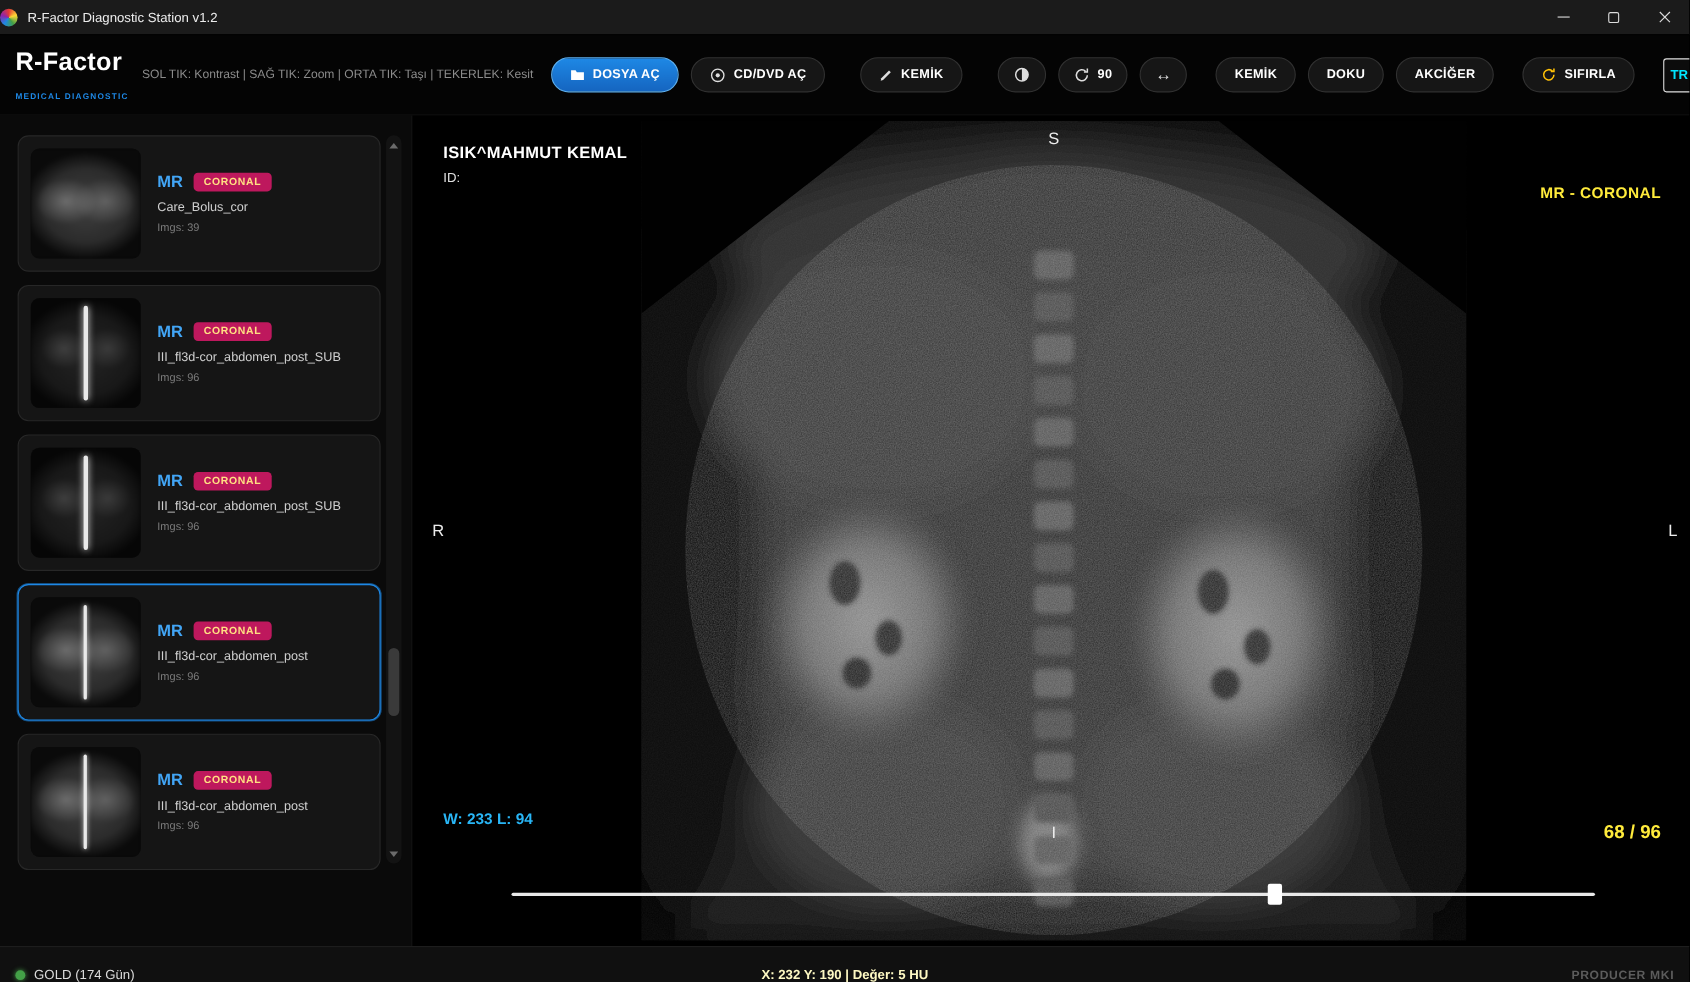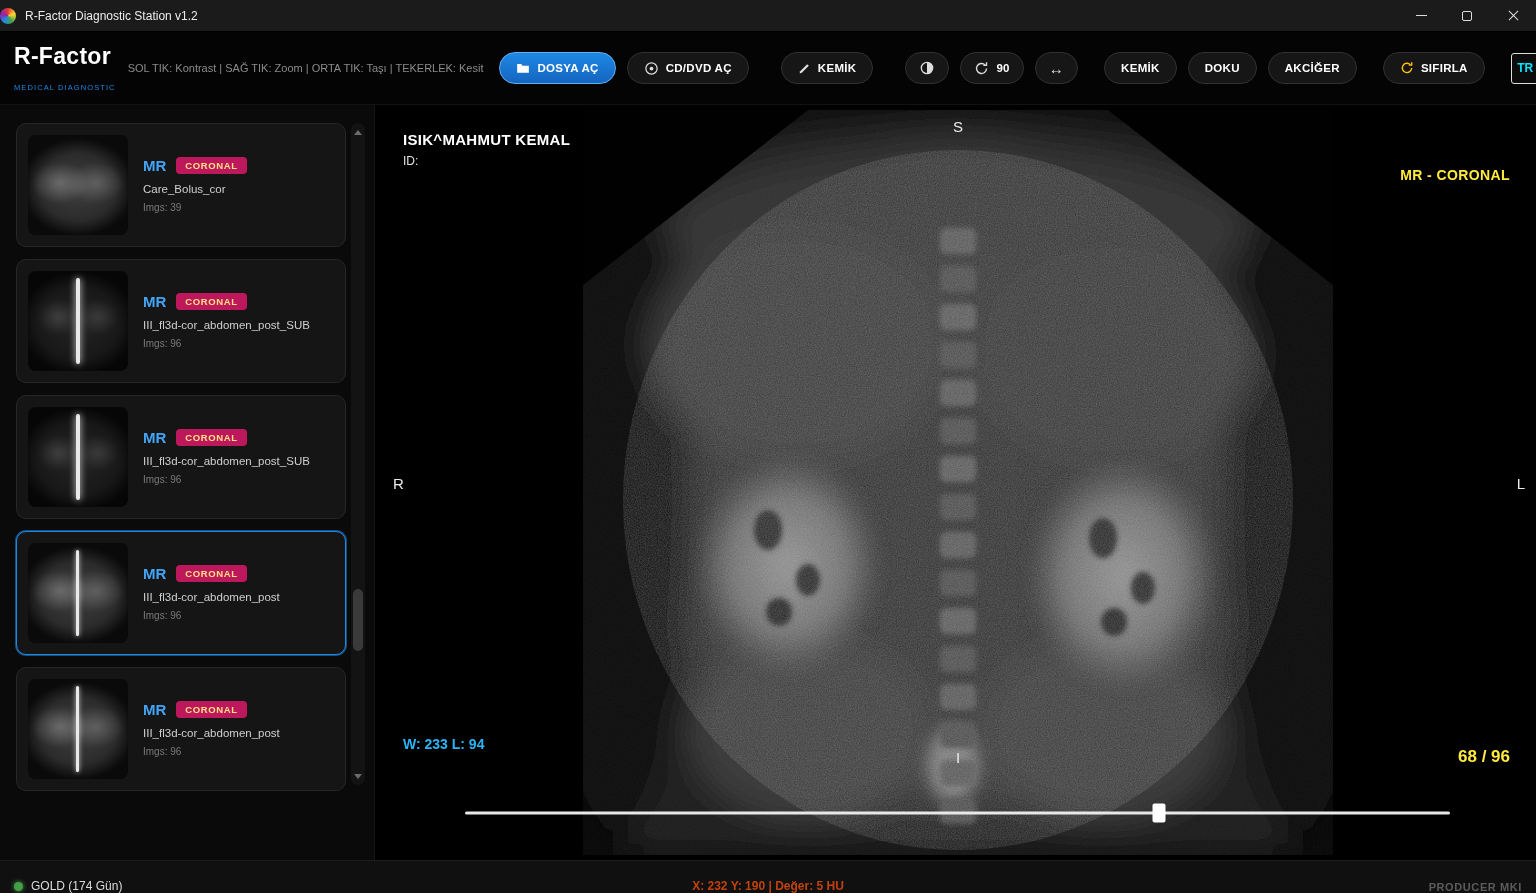--- a/index.html
+++ b/index.html
@@ -20,21 +20,21 @@
   .close-glyph{position:relative;width:11px;height:11px}
   .close-glyph::before,.close-glyph::after{content:"";position:absolute;left:-1px;top:5px;width:13px;height:1px;background:#ddd}
   .close-glyph::before{transform:rotate(45deg)}
   .close-glyph::after{transform:rotate(-45deg)}
 
   
   .header{position:absolute;top:32px;left:0;right:0;height:73px;background:#040404;
     display:flex;align-items:center;border-bottom:1px solid #121212}
   .logo{margin-left:14px;flex:0 0 auto}
   .logo-title{font-size:23px;font-weight:bold;color:#fff;line-height:1.05;letter-spacing:.3px}
-  .logo-sub{font-size:7.5px;font-weight:normal;color:#1e88e5;letter-spacing:1.1px;margin-top:14px}
+  .logo-sub{font-size:7.5px;font-weight:bold;color:#1e88e5;letter-spacing:1.1px;margin-top:14px}
   .hint{font-size:11px;color:#8b8b8b;margin-left:12px;white-space:nowrap;flex:0 0 auto}
 
   .toolbar{display:flex;align-items:center;flex:1;margin-left:16px;margin-right:18px;gap:11px}
   .sp8{width:4px}.sp14{width:10px}
   .pill{height:32px;border-radius:17px;background:#161616;border:1px solid #313131;color:#fff;
     font-size:11.5px;font-weight:bold;display:inline-flex;align-items:center;gap:7px;
     padding:0 16px;cursor:pointer;white-space:nowrap;letter-spacing:.3px}
   .pill.primary{background:linear-gradient(#1e88e5,#1565c0);border-color:#5eb0ef}
   .pill.icononly{padding:0 13px}
   .glyph{font-size:15px;font-weight:bold;color:#ddd;line-height:1}
@@ -100,21 +100,21 @@
   .slider-track{position:absolute;left:0;right:0;top:50%;height:3px;transform:translateY(-50%);
     background:#e8e8e8;border-radius:2px}
   .slider-thumb{position:absolute;top:50%;left:70.5%;transform:translate(-50%,-50%);
     width:13px;height:19px;background:#fff;border-radius:2px;cursor:pointer}
 
   
   .statusbar{position:absolute;left:0;right:0;bottom:0;height:33px;background:#101010;
     border-top:1px solid #1d1d1d;display:flex;align-items:flex-end}
   .lic-status{margin-left:14px;display:flex;align-items:center;gap:8px;color:#dcdcdc;font-size:12px}
   .dot{width:9px;height:9px;border-radius:50%;background:#43a047;box-shadow:0 0 5px rgba(76,175,80,.9)}
-  .pixel-info{position:absolute;left:50%;transform:translateX(-50%);color:#c2410c;font-weight:bold;font-size:12px}
+  .pixel-info{position:absolute;left:50%;transform:translateX(-50%);color:#fef9c3;font-weight:bold;font-size:12px}
   .producer{margin-left:auto;margin-right:14px;color:#5c5c5c;font-size:11px;font-weight:bold;letter-spacing:.6px}
 </style>
 </head>
 <body>
 
 <div class="app">
 
   <div class="titlebar">
     <div class="app-icon"></div>
     <div class="win-title">R-Factor Diagnostic Station v1.2</div>

